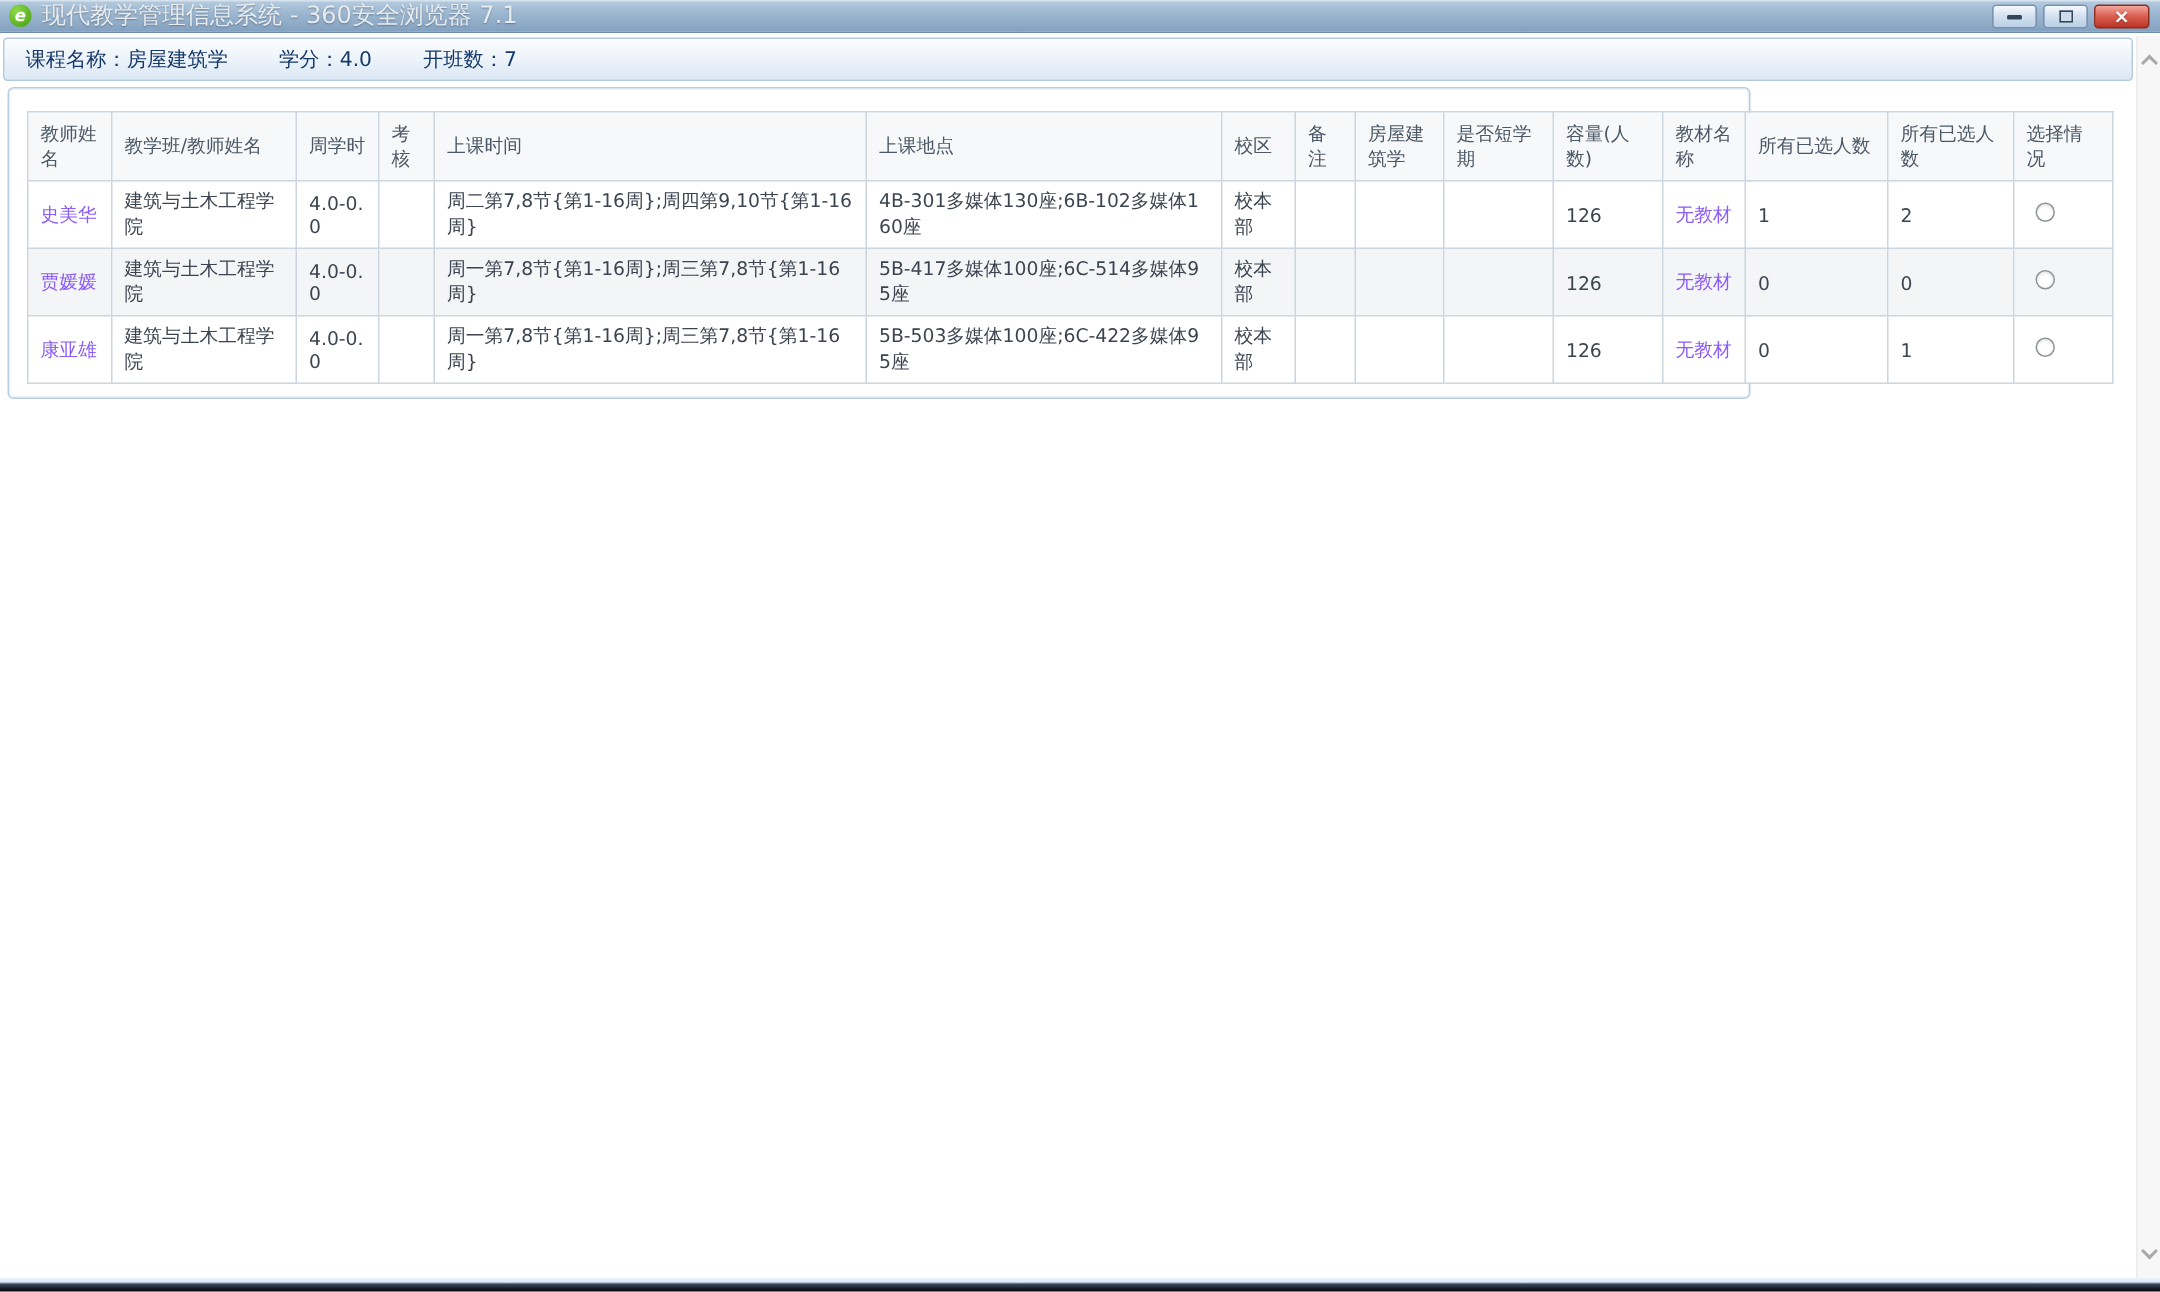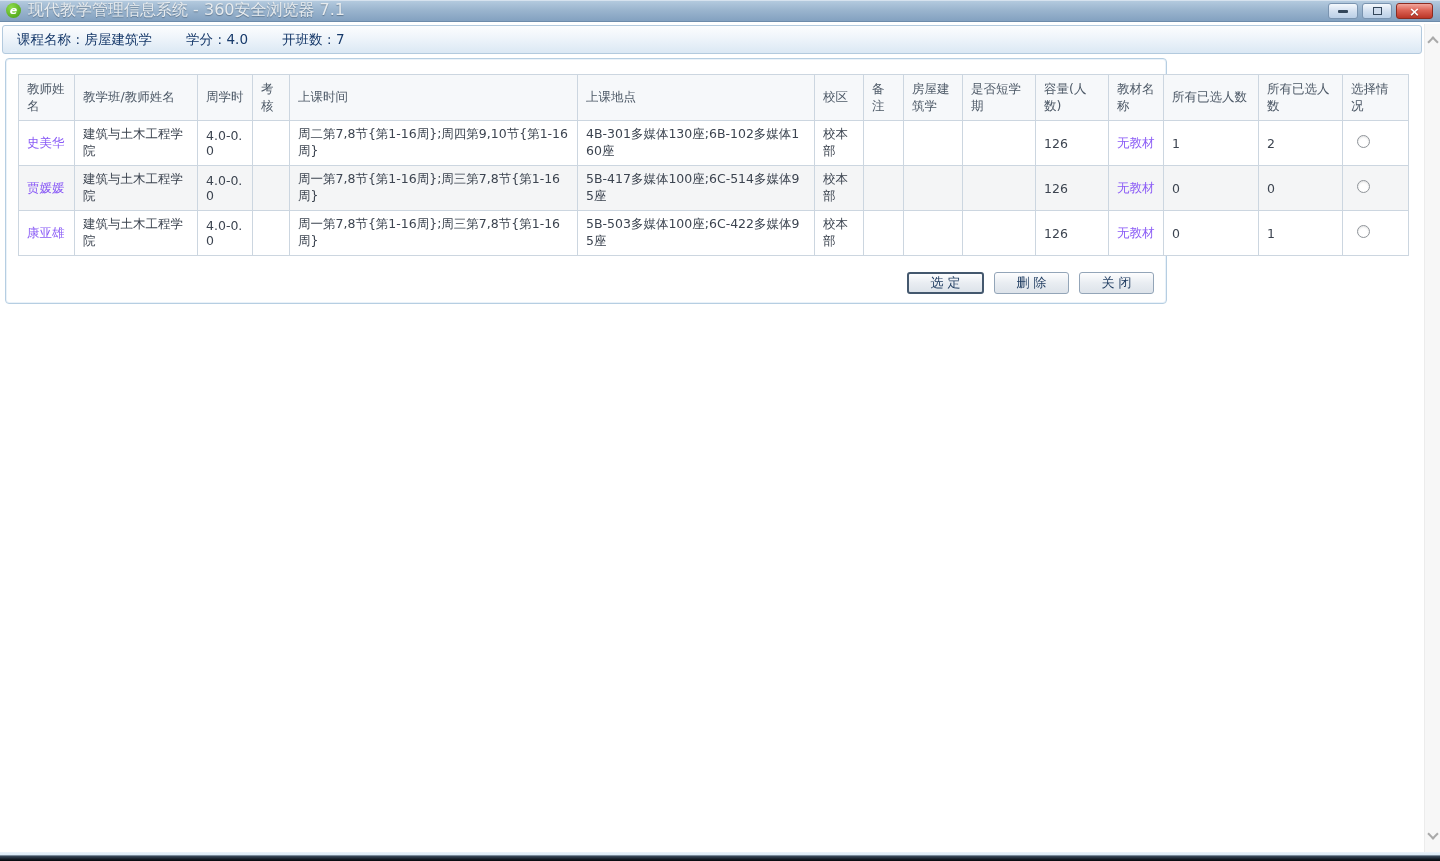--- a/index.html
+++ b/index.html
@@ -187,25 +187,20 @@
         <td></td>
         <td>126</td>
         <td><span class="link">无教材</span></td>
         <td>0</td>
         <td>1</td>
         <td><span class="radio"></span></td>
       </tr>
     </tbody>
   </table>
 
-  <div class="btn-row">
-    <button class="btn default">选 定</button>
-    <button class="btn">删 除</button>
-    <button class="btn">关 闭</button>
-  </div>
 </div>
 
 <div class="scrollbar">
   <div class="sb-arrow up"></div>
   <div class="sb-arrow down"></div>
 </div>
 
 <div class="bottom-strip"></div>
 
 </body></html>

